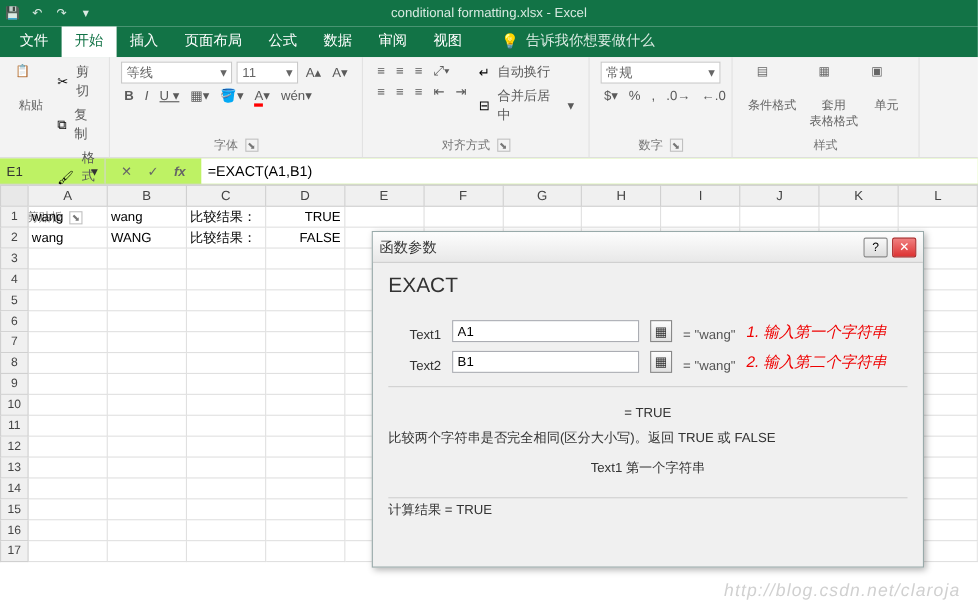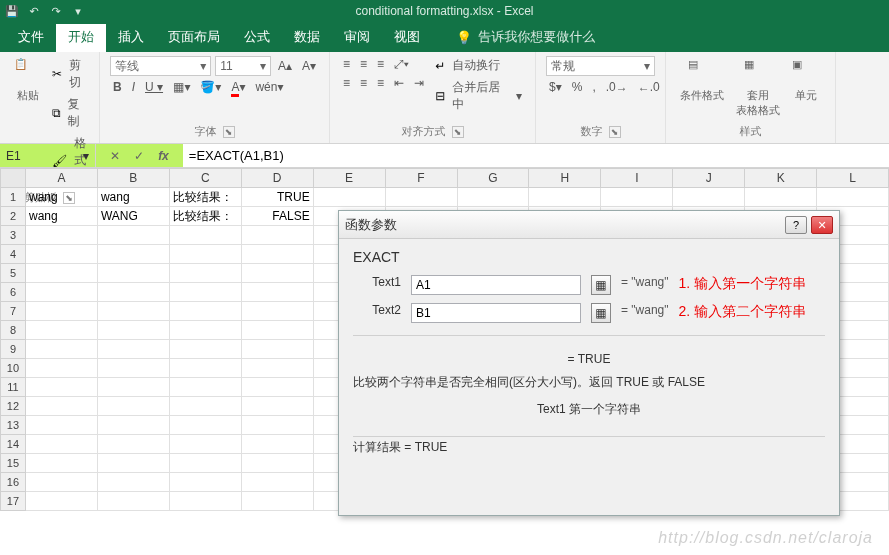--- a/index.html
+++ b/index.html
@@ -49,27 +49,27 @@
 .row .cell.right { text-align:right; }
 
 
 .dialog { position:absolute; left:338px; top:210px; width:502px; height:306px; background:#f0f0f0; border:1px solid #9aa; box-shadow:2px 2px 6px rgba(0,0,0,.3); }
 .dlg-title { height:28px; background:linear-gradient(#fdfdfd,#e8e8e8); border-bottom:1px solid #ccc; display:flex; align-items:center; justify-content:space-between; padding:0 6px; }
 .dlg-title .t { font-size:13px; color:#333; }
 .dlg-title .winbtns { display:flex; gap:4px; }
 .winbtn { width:22px; height:18px; border:1px solid #888; background:linear-gradient(#f8f8f8,#ddd); font-size:11px; text-align:center; line-height:16px; cursor:pointer; border-radius:2px; }
 .winbtn.close { background:linear-gradient(#f08080,#d33); color:#fff; border-color:#a22; }
 .dlg-body { padding:10px 14px; color:#333; font-size:12px; }
-.fn-name { font-size:14px; margin-bottom:10px; }
-.arg-row { display:flex; align-items:flex-start; gap:10px; margin-bottom:8px; }
+.fn-name { font-size:19px; margin-bottom:20px; }
+.arg-row { display:flex; align-items:flex-end; gap:10px; margin-bottom:8px; }
 .arg-row .lbl { width:48px; text-align:right; }
 .arg-row input { width:170px; height:20px; border:1px solid #abadb3; padding:0 4px; font-size:12px; }
 .refbtn { width:20px; height:20px; border:1px solid #888; background:linear-gradient(#fdfdfd,#e2e2e2); cursor:pointer; display:flex; align-items:center; justify-content:center; }
 .arg-row .eq { color:#555; white-space:nowrap; }
-.anno { color:#e00; font-size:14px; white-space:nowrap; }
+.anno { color:#e00; font-size:14px; white-space:nowrap;font-style:italic; }
 .desc-area { border-top:1px solid #d0d0d0; margin-top:12px; padding-top:16px; }
 .desc-area .center { text-align:center; margin-bottom:8px; }
 .result-area { border-top:1px solid #d0d0d0; margin-top:18px; padding-top:2px; }
 .dlg-foot { display:flex; justify-content:space-between; align-items:center; margin-top:10px; }
 .link { color:#0066cc; text-decoration:underline; cursor:pointer; }
 .dbtn { width:68px; height:24px; border:1px solid #888; background:linear-gradient(#fdfdfd,#e2e2e2); cursor:pointer; font-size:12px; }
 
 
 .wm { position:absolute; right:16px; bottom:8px; color:rgba(120,120,120,.35); font-size:16px; font-style:italic; letter-spacing:1px; pointer-events:none; }
 </style>

